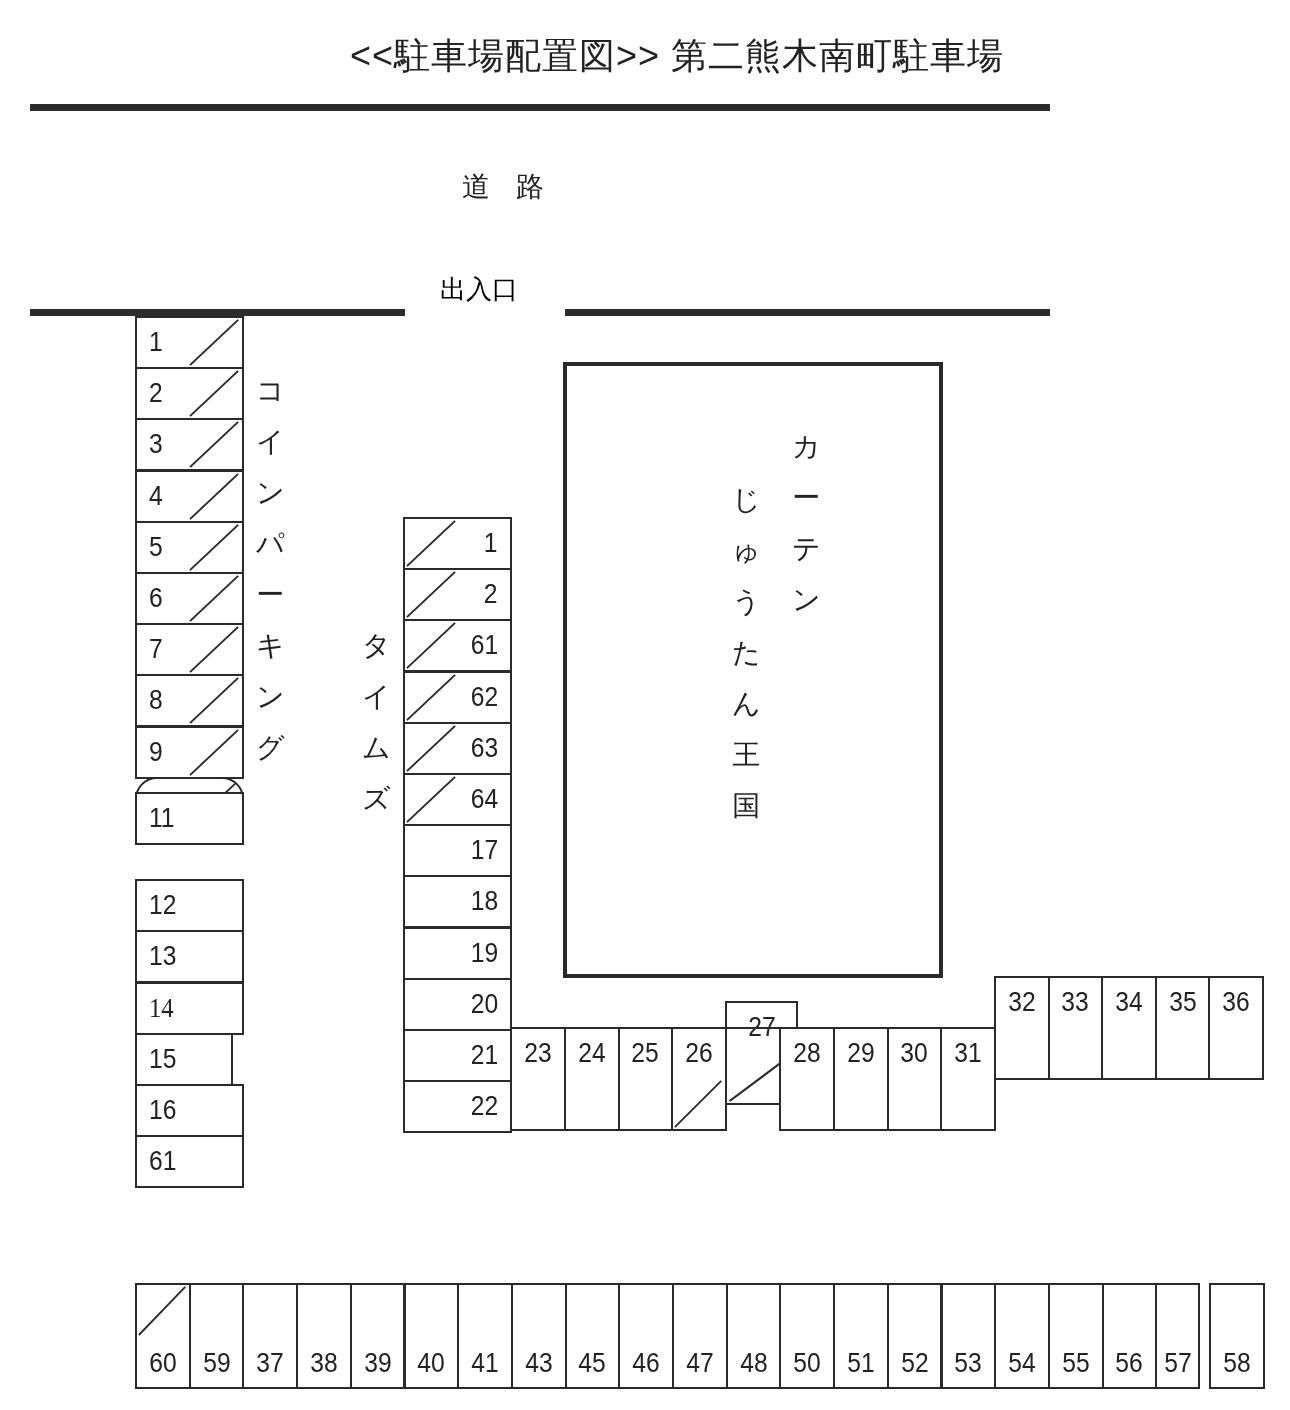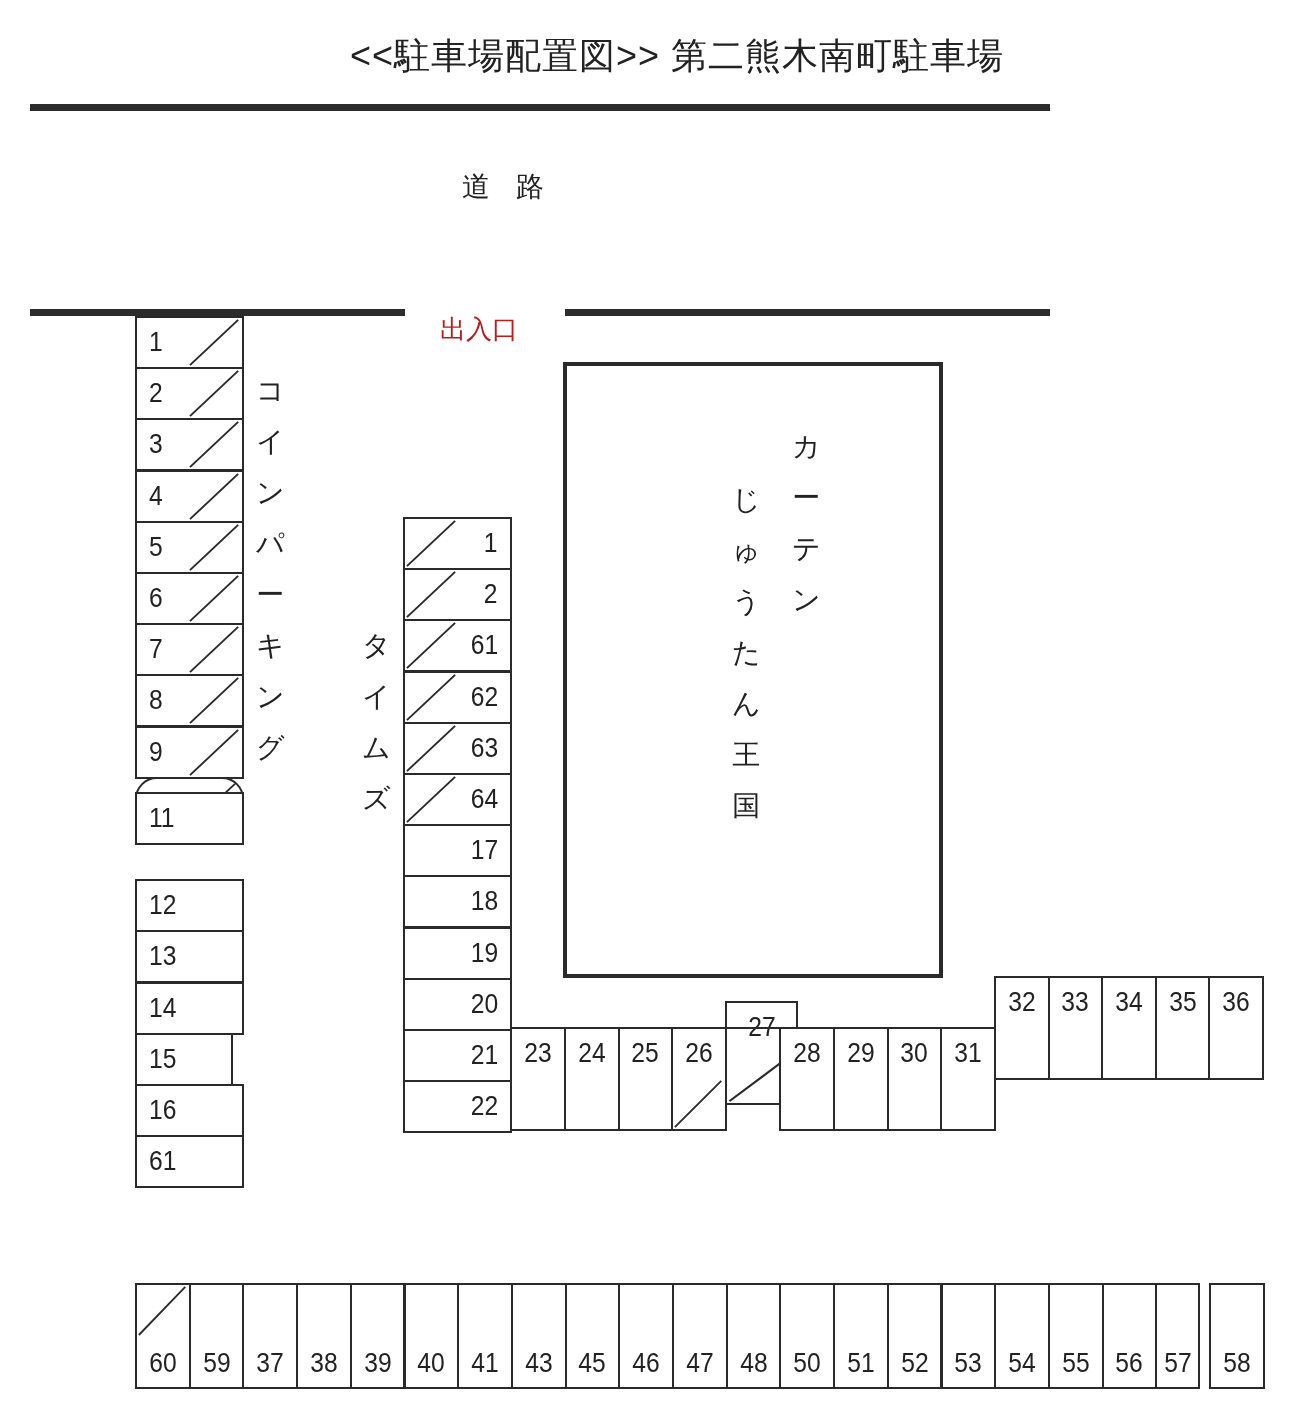--- a/index.html
+++ b/index.html
@@ -2,21 +2,21 @@
 <html><head>
 <meta charset="utf-8">
 <style>
   html, body { margin:0; padding:0; background:#ffffff; }
   body { width:1290px; height:1410px; position:relative; overflow:hidden;
          font-family:"Liberation Sans", "DejaVu Sans", sans-serif; color:#1a1a1a; }
   .abs { position:absolute; }
   .title { left:350px; top:32px; font-size:36px; letter-spacing:1px; white-space:nowrap; color:#222; }
   .bar { position:absolute; background:#2c2c2c; height:7px; }
   .road-label { left:462px; top:168px; font-size:28px; letter-spacing:26px; color:#222; }
-  .gate-label { left:440px; top:272px; font-size:26px; color:#b91c1c;margin-top:40px; }
+  .gate-label { left:440px; top:272px; font-size:26px; color:#000000; }
   .stall { position:absolute; box-sizing:border-box; border:2px solid #2a2a2a; background:#fff; overflow:hidden; }
   .stall .num { position:absolute; font-size:28px; color:#222; line-height:1; transform:scaleX(0.88); }
   .stall svg { position:absolute; left:0; top:0; width:100%; height:100%; }
   .vlabel { position:absolute; font-size:28px; color:#222; display:flex; flex-direction:column; align-items:center; line-height:51px; }
   .shop { position:absolute; left:563px; top:362px; width:380px; height:616px; box-sizing:border-box; border:4px solid #2a2a2a; background:#fff; }
   .shop-col { position:absolute; font-size:28px; color:#222; display:flex; flex-direction:column; align-items:center; line-height:51px; }
   .connector { position:absolute; background:#2a2a2a; }
 </style>
 </head>
 <body>
@@ -92,21 +92,21 @@
     </div>
     <div class="stall" style="left: 135px; top: 792px; width: 109px; height: 53px;">
       <span class="num" style="left: 12px; top: 10px; transform-origin: left center;">11</span>
     </div>
     <div class="stall" style="left: 135px; top: 879.2px; width: 109px; height: 53px;">
       <span class="num" style="left: 12px; top: 10px; transform-origin: left center;">12</span>
     </div>
     <div class="stall" style="left: 135px; top: 930.4px; width: 109px; height: 53px;">
       <span class="num" style="left: 12px; top: 10px; transform-origin: left center;">13</span>
     </div>
-    <div class="stall" style="left: 135px; top: 981.6px; width: 109px; height: 53px;">
+    <div class="stall" style="left: 135px; top: 981.6px; width: 109px; height: 53px; font-family: Liberation Serif, serif;">
       <span class="num" style="left: 12px; top: 10px; transform-origin: left center;">14</span>
     </div>
     <div class="stall" style="left: 135px; top: 1032.8px; width: 98px; height: 53px;">
       <span class="num" style="left: 12px; top: 10px; transform-origin: left center;">15</span>
     </div>
     <div class="stall" style="left: 135px; top: 1084px; width: 109px; height: 53px;">
       <span class="num" style="left: 12px; top: 10px; transform-origin: left center;">16</span>
     </div>
     <div class="stall" style="left: 135px; top: 1135.2px; width: 109px; height: 53px;">
       <span class="num" style="left: 12px; top: 10px; transform-origin: left center;">61</span>

